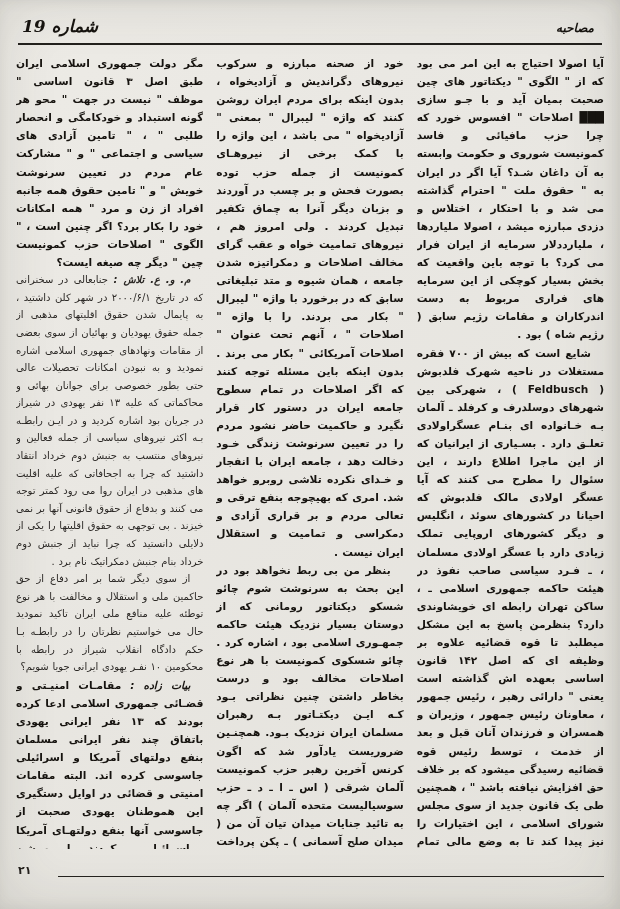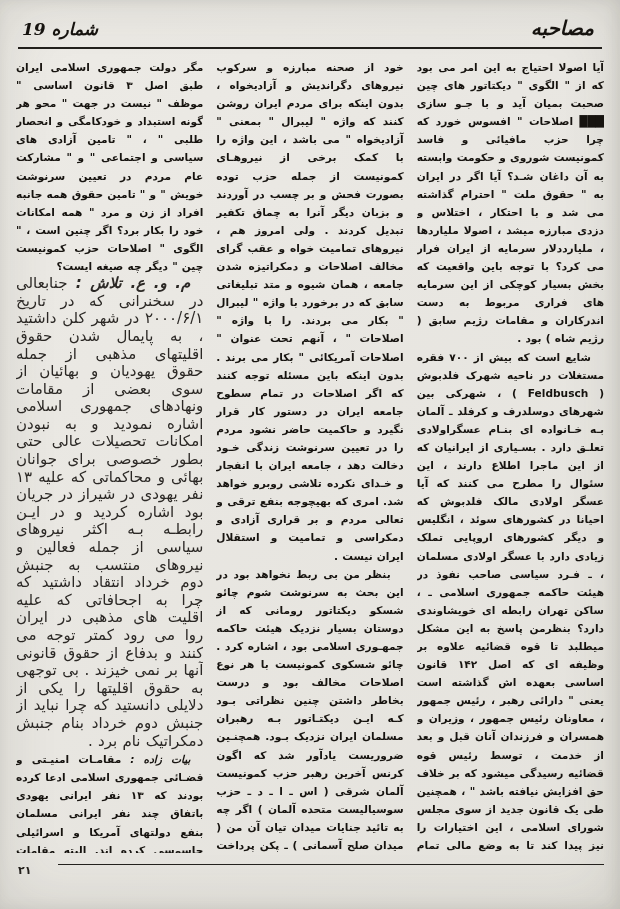--- a/index.html
+++ b/index.html
@@ -17,21 +17,21 @@
   }
   
   .masthead{
     direction:rtl;
     display:flex;justify-content:space-between;align-items:baseline;
     padding:2px 10px 0 6px;
     font-family:"DejaVu Serif",serif;
     font-style:italic;font-weight:bold;
     font-size:17px;letter-spacing:.5px;
   }
-  .masthead .center{font-size:20px;}
+  .masthead .center{font-size:12px;}
   .top-rule{
     height:0;border-bottom:2px solid #22201c;
     margin:7px 2px 0 2px;
   }
   
   .columns{
     direction:rtl;
     display:flex;gap:13px;
     height:795px;
     margin-top:9px;
@@ -43,29 +43,29 @@
     font-size:10.6px;
     font-weight:bold;
     line-height:18.1px;
     word-spacing:.5px;
   }
   .col p{margin:0;}
   .col p.ind{text-indent:13px;}
   
   .col p.q{
     font-weight:normal;
-    font-size:15px;
+    font-size:10px;
     line-height:17.6px;
     color:#2b2825;
   }
   .lead{font-weight:bold;font-style:italic;letter-spacing:.5px;}
   
   .footer{
     position:absolute;left:16px;right:16px;bottom:32px;
-    display:flex;align-items:flex-start;gap:27px;
+    display:flex;align-items:flex-end;gap:27px;
     direction:ltr;
   }
   .page-num{
     font-size:11px;font-weight:bold;color:#23201c;
     flex:0 0 auto;padding-left:2px;
   }
   .bottom-rule{flex:1 1 auto;height:0;border-bottom:1.5px solid #24221e;}
 </style>
 </head>
 <body>
@@ -89,20 +89,21 @@
 
     <section class="col">
       <p>خود از صحنه مبارزه و سرکوب نیروهای دگراندیش و آزادیخواه ، بدون اینکه برای مردم ایران روشن کنند که واژه " لیبرال " بمعنی " آزادیخواه " می باشد ، این واژه را با کمک برخی از نیروهـای کمونیست از جمله حزب توده بصورت فحش و بر چسب در آوردند و بزبان دیگر آنرا به چماق تکفیر تبدیل کردند . ولی امروز هم ، نیروهای تمامیت خواه و عقب گرای مخالف اصلاحات و دمکراتیزه شدن جامعه ، همان شیوه و متد تبلیغاتی سابق که در برخورد با واژه " لیبرال " بکار می بردند. را با واژه " اصلاحات " ، آنهم تحت عنوان " اصلاحات آمریکائی " بکار می برند . بدون اینکه باین مسئله توجه کنند که اگر اصلاحات در تمام سطوح جامعه ایران در دستور کار قرار نگیرد و حاکمیت حاضر نشود مردم را در تعیین سرنوشت زندگی خـود دخالت دهد ، جامعه ایران با انفجار و خـدای نکرده تلاشی روبرو خواهد شد. امری که بهیچوجه بنفع ترقی و تعالی مردم و بر قراری آزادی و دمکراسی و تمامیت و استقلال ایران نیست .</p>
       <p class="ind">بنظر من بی ربط نخواهد بود در این بحث به سرنوشت شوم چائو شسکو دیکتاتور رومانی که از دوستان بسیار نزدیک هیئت حاکمه جمهـوری اسلامی بود ، اشاره کرد . چائو شسکوی کمونیست با هر نوع اصلاحات مخالف بود و درست بخاطر داشتن چنین نظراتی بـود کـه ایـن دیکتـاتور بـه رهبران مسلمان ایران نزدیک بـود. همچنـین ضروریست یادآور شد که اگون کرنس آخرین رهبر حزب کمونیست آلمان شرقی ( اس ـ ا ـ د ـ حزب سوسیالیست متحده آلمان ) اگر چه به تائید جنایات میدان تیان آن من ( میدان صلح آسمانی ) ـ پکن پرداخت ، با وجود این نتوانست از فروپاشی آلمان شرقی جلوگیری کند!!</p>
 
     </section>
 
     <section class="col">
       <p>مگر دولت جمهوری اسلامی ایران طبق اصل ۳ قانون اساسی " موظف " نیست در جهت " محو هر گونه استبداد و خودکامگی و انحصار طلبی " ، " تامین آزادی های سیاسی و اجتماعی " و " مشارکت عام مردم در تعیین سرنوشت خویش " و " تامین حقوق همه جانبه افراد از زن و مرد " همه امکانات خود را بکار برد؟ اگر چنین است ، " الگوی " اصلاحات حزب کمونیست چین " دیگر چه صیغه ایست؟</p>
       <p class="q ind"><span class="lead">م. و. ع. تلاش :</span><span> جنابعالی در سخنرانی که در تاریخ ۲۰۰۰/۶/۱ در شهر کلن داشتید ، به پایمال شدن حقوق اقلیتهای مذهبی از جمله حقوق یهودیان و بهائیان از سوی بعضی از مقامات ونهادهای جمهوری اسلامی اشاره نمودید و به نبودن امکانات تحصیلات عالی حتی بطور خصوصی برای جوانان بهائی و محاکماتی که علیه ۱۳ نفر یهودی در شیراز در جریان بود اشاره کردید و در ایـن رابطـه بـه اکثر نیروهای سیاسی از جمله فعالین و نیروهای منتسب به جنبش دوم خرداد انتقاد داشتید که چرا به اجحافاتی که علیه اقلیت های مذهبی در ایران روا می رود کمتر توجه می کنند و بدفاع از حقوق قانونی آنها بر نمی خیزند . بی توجهی به حقوق اقلیتها را یکی از دلایلی دانستید که چرا نباید از جنبش دوم خرداد بنام جنبش دمکراتیک نام برد .</span></p>
+      <p class="q ind">از سوی دیگر شما بر امر دفاع از حق حاکمین ملی و استقلال و مخالفت با هر نوع توطئه علیه منافع ملی ایران تاکید نمودید حال می خواستیم نظرتان را در رابطـه بـا حکم دادگاه انقلاب شیراز در رابطه با محکومین ۱۰ نفـر یهودی ایرانی جویا شویم؟</p>
       <p class="ind"><span class="lead">بیات زاده :</span><span> مقامـات امنیـتی و قضـائی جمهوری اسلامی ادعا کرده بودند که ۱۳ نفر ایرانی یهودی باتفاق چند نفر ایرانی مسلمان بنفع دولتهای آمریکا و اسرائیلی جاسوسی کرده اند. البته مقامات امنیتی و قضائی در اوایل دستگیری این هموطنان یهودی صحبت از جاسوسی آنها بنفع دولتهـای آمریکا و اسرائیل می کردند. ولی روشن نشد بچـه علتی این نهادها از ادعای خود مبنی بر جاسوسی متهمین به نفع آمریکا صرفنظر کردند!</span></p>
 
     </section>
 
   </main>
 
   <footer class="footer">
     <span class="page-num">۲۱</span>
     <div class="bottom-rule"></div>
   </footer>

